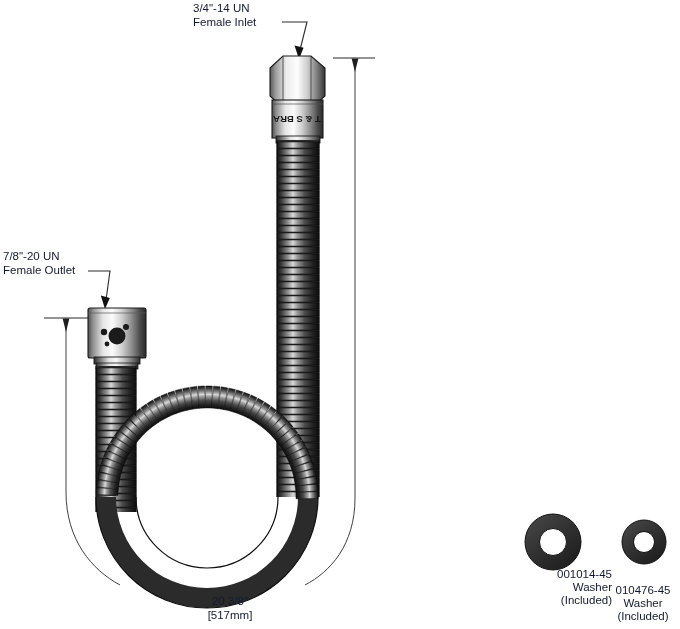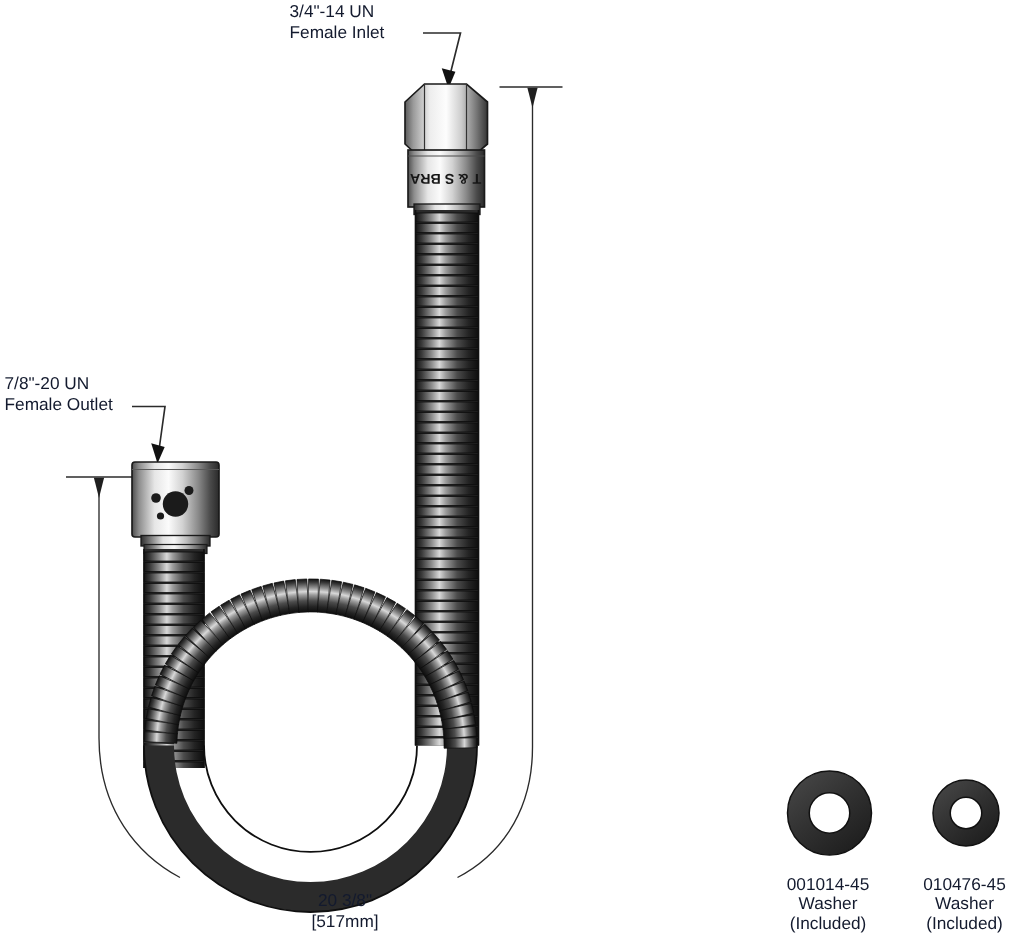--- a/index.html
+++ b/index.html
@@ -42,21 +42,21 @@
   .washer-caption {
     position: absolute;
     width: 120px;
     text-align: center;
     font-family: "Liberation Sans", sans-serif;
     font-size: 11.5px;
     line-height: 13px;
     color: #131a2e;
     white-space: pre;
   }
-  #washer-caption-large { left: 492px; top: 584px; }
+  #washer-caption-large { left: 492px; top: 568px; text-align: right; }
   #washer-caption-small { left: 583px; top: 584px; }
 </style>
 </head>
 <body>
 
 <svg id="drawing" viewBox="0 0 680 629">
   <defs>
 
     <linearGradient id="gradCyl" x1="0" y1="0" x2="1" y2="0">
       <stop offset="0" stop-color="#4d4d4d"></stop>

